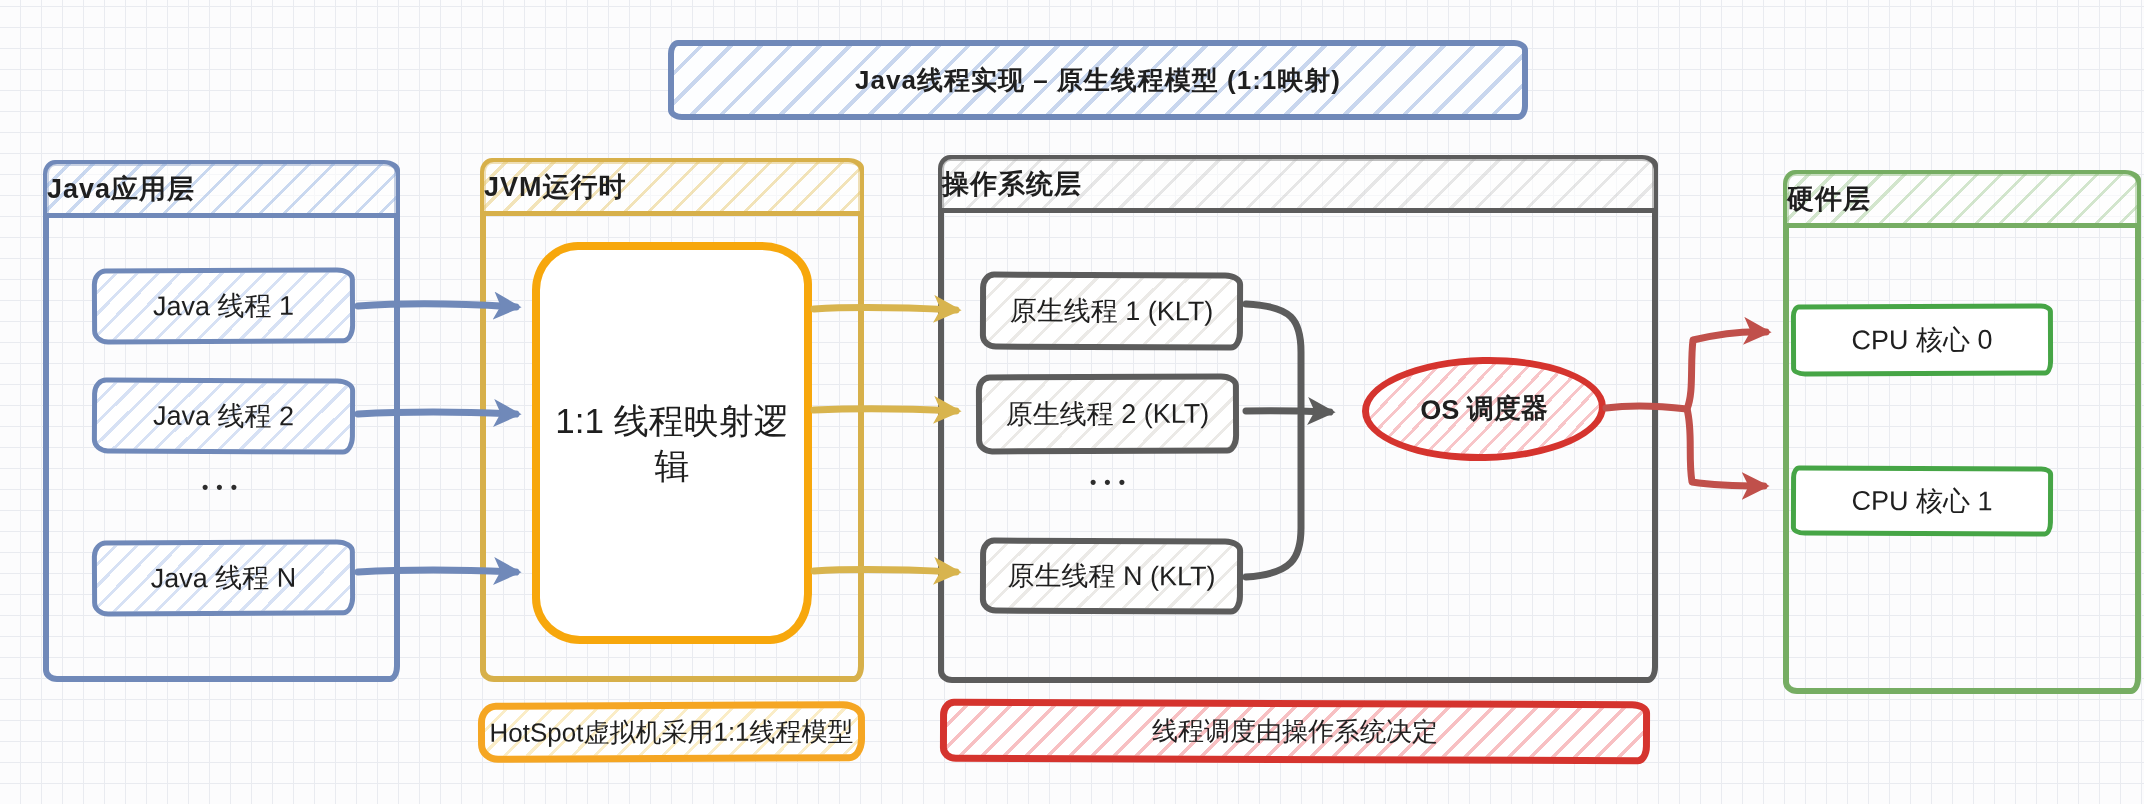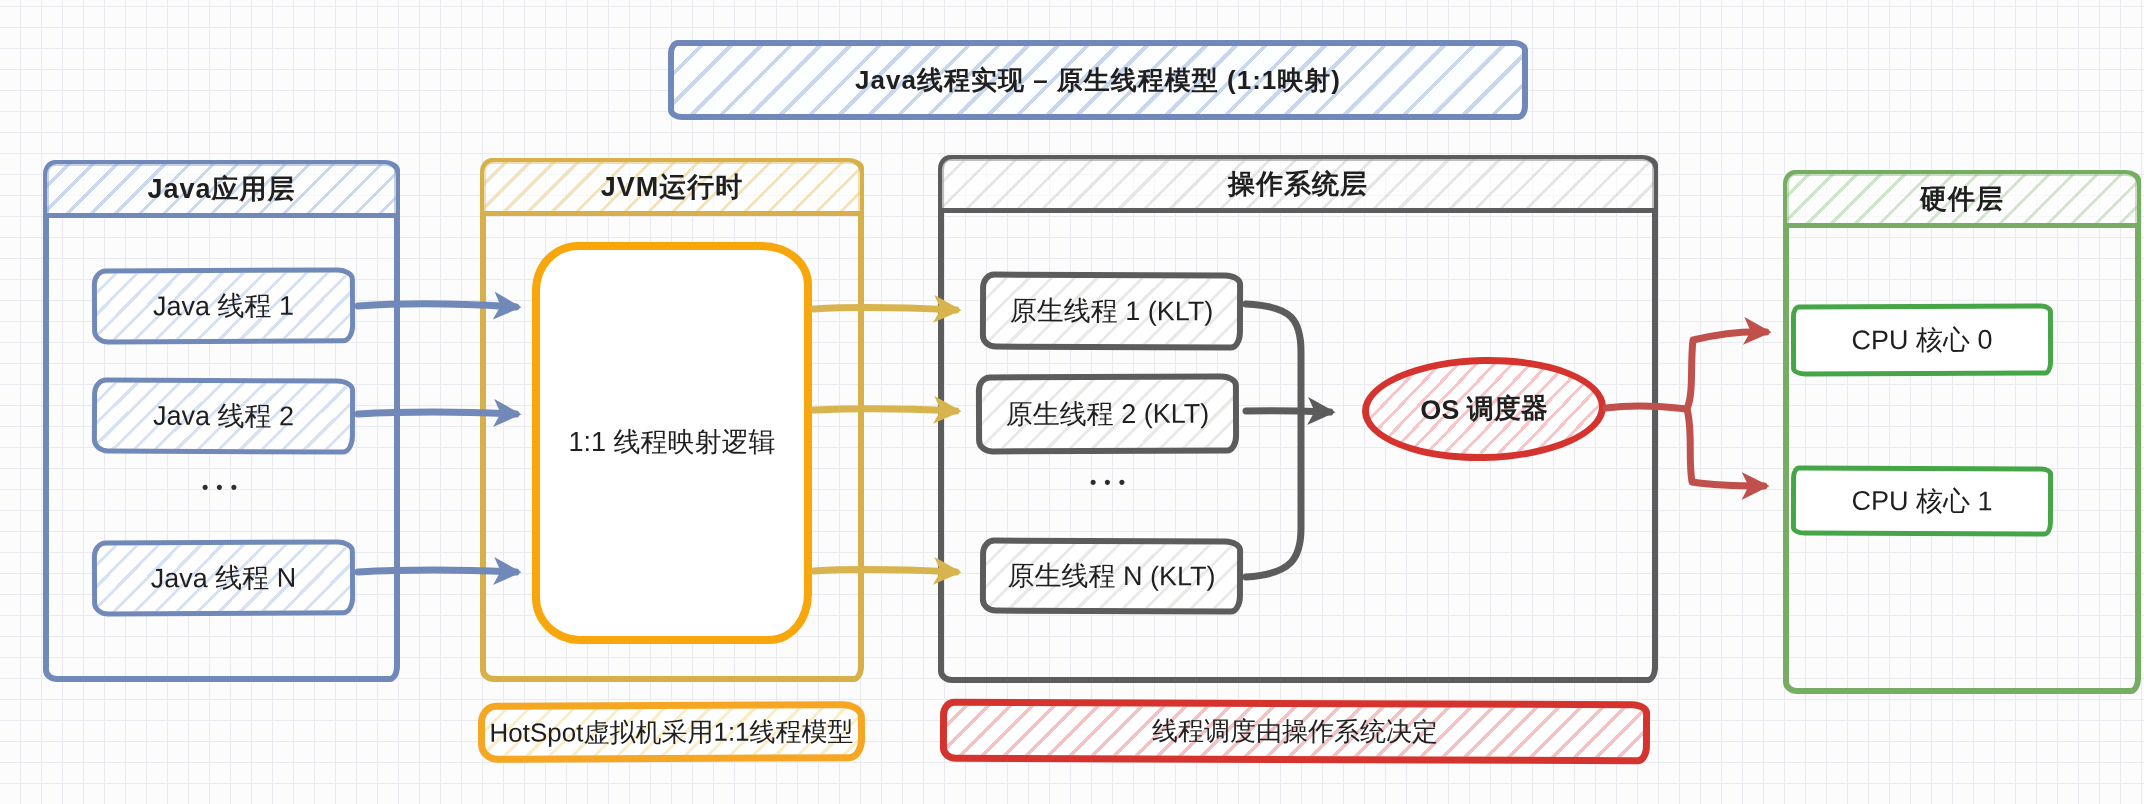--- a/index.html
+++ b/index.html
@@ -13,21 +13,21 @@
       repeating-linear-gradient(90deg,transparent 0 20px,#e9ebf0 20px 21px),
       #fcfcfd;
   }
 
   
   .container{position:absolute;border:6px solid;background:transparent;
     border-radius:12px 16px 10px 14px / 14px 10px 16px 12px;}
   .container .header{
     position:absolute;left:-2px;right:-2px;top:-2px;height:54px;
     border-bottom:5px solid;border-radius:10px 12px 0 0;
-    display:flex;align-items:center;justify-content:center;
+    display:flex;align-items:center;
     font-weight:bold;font-size:27px;letter-spacing:1px;}
 
   .c-blue{border-color:#7089b9;}
   .c-blue .header{border-color:#7089b9;
     background:repeating-linear-gradient(135deg,rgba(255,255,255,0) 0 14px,rgba(130,165,220,.42) 14px 17px),rgba(255,255,255,.6);}
   .c-yellow{border-color:#d7b04a;}
   .c-yellow .header{border-color:#d7b04a;
     background:repeating-linear-gradient(135deg,rgba(255,255,255,0) 0 14px,rgba(228,195,100,.45) 14px 17px),rgba(255,255,255,.6);}
   .c-gray{border-color:#5c5c5c;}
   .c-gray .header{border-color:#5c5c5c;
@@ -56,21 +56,21 @@
   .n-gray{border-color:#5c5c5c;border-width:6px;
     background:repeating-linear-gradient(135deg,rgba(255,255,255,0) 0 13px,rgba(165,158,145,.22) 13px 16px),#fff;
     transform:rotate(.2deg);}
   .n-green{border-color:#46a546;border-radius:8px 12px 8px 14px / 12px 8px 14px 8px;transform:rotate(-.2deg);margin-top:16px;}
 
   .orange-box{
     position:absolute;left:532px;top:242px;width:280px;height:402px;
     border:8px solid #f7a70c;background:#fff;
     border-radius:46px 50px 42px 48px / 48px 42px 50px 46px;
     display:flex;flex-direction:column;align-items:center;justify-content:center;
-    font-size:27px;line-height:1.3;text-align:center;}
+    font-size:35px;line-height:1.3;text-align:center;}
 
   .ellipse{
     position:absolute;left:1362px;top:357px;width:244px;height:104px;
     border:7px solid #d5342e;border-radius:50%;
     background:repeating-linear-gradient(135deg,rgba(255,255,255,0) 0 10px,rgba(242,150,156,.55) 10px 13px),#fff;
     display:flex;align-items:center;justify-content:center;
     font-size:27px;font-weight:bold;transform:rotate(-1.2deg);}
 
   .dots{position:absolute;font-weight:bold;font-size:18px;letter-spacing:8px;
     color:#2d2d2d;display:flex;align-items:center;justify-content:center;}

